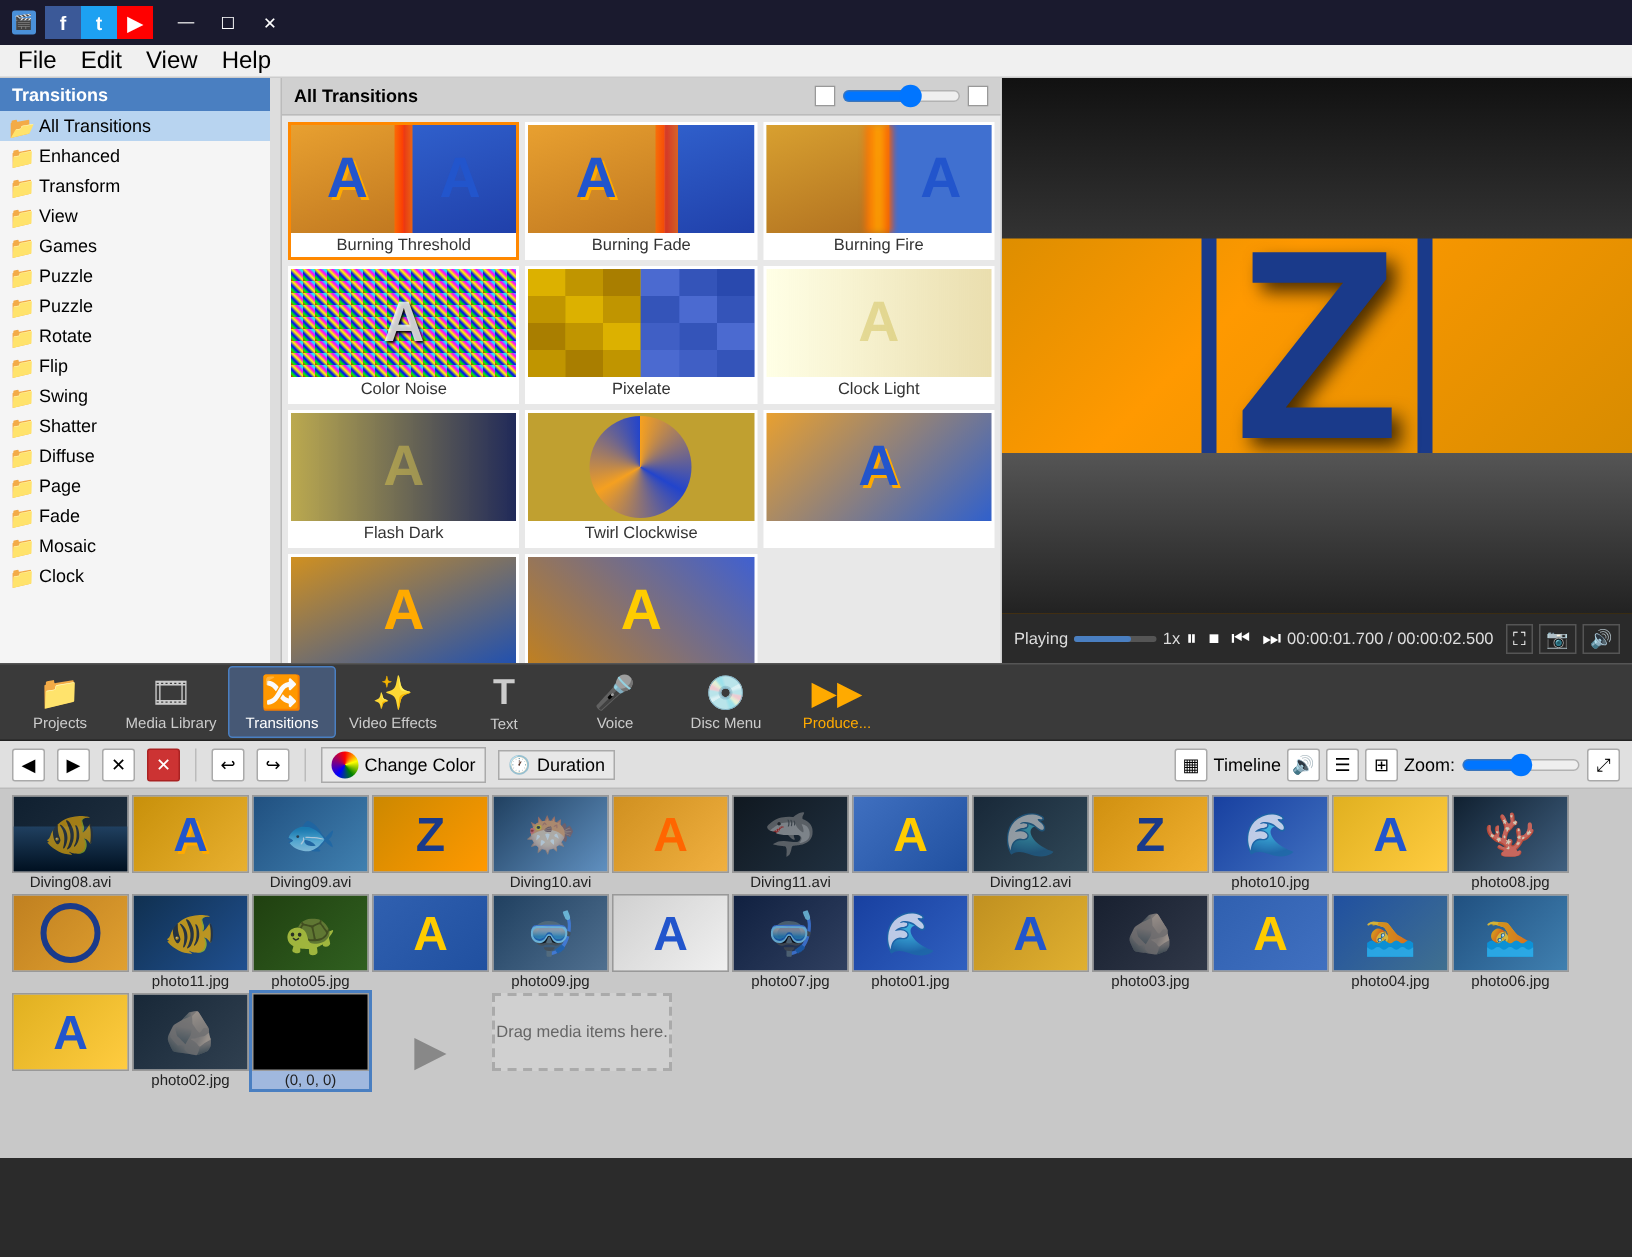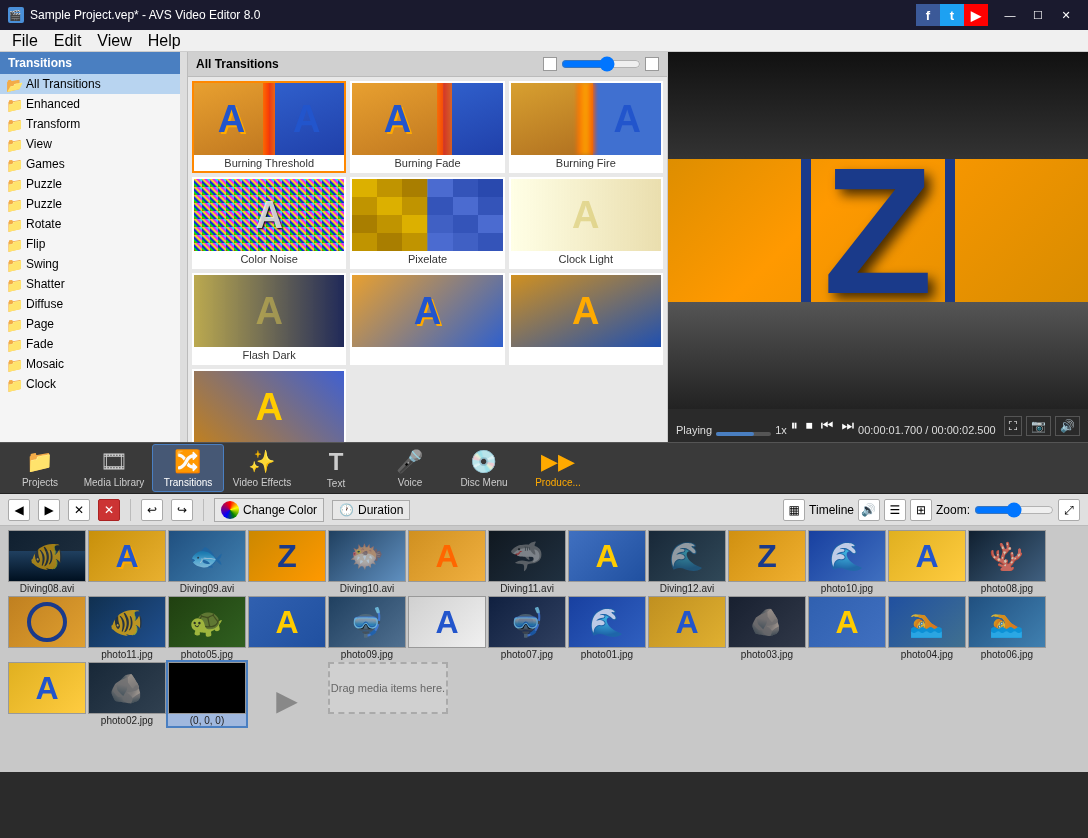--- a/index.html
+++ b/index.html
@@ -136,21 +136,21 @@
       display: flex;
       align-items: center;
       justify-content: center;
       position: relative;
       overflow: hidden;
     }
     .preview-controls {
       background: #2a2a2a;
       padding: 6px 8px;
       display: flex;
-      align-items: flex-end;
+      align-items: center;
       gap: 0;
       color: white;
       font-size: 11px;
     }
     .preview-btn { 
       color: white; 
       cursor: pointer; 
       font-size: 14px; 
       padding: 2px 4px;
     }
@@ -243,21 +243,20 @@
     .mi-label { font-size: 10px; color: #222; text-align: center; margin-top: 1px; }
 
     
     .speed-label { color: #ddd; font-size: 11px; }
   </style>
 </head>
 <body>
 
 <div class="title-bar">
   <span class="app-icon">🎬</span>
-  <span class="title">Sample Project.vep* - AVS Video Editor 8.0</span>
   <div class="social-icons">
     <div class="social-icon fb">f</div>
     <div class="social-icon tw">t</div>
     <div class="social-icon yt">▶</div>
   </div>
   <div class="win-controls">
     <div class="win-btn">—</div>
     <div class="win-btn">☐</div>
     <div class="win-btn close">✕</div>
   </div>
@@ -438,20 +437,26 @@
         <div class="thumb-label">Clock Light</div>
       </div>
 
       <div class="transition-thumb">
         <div class="thumb-img" style="background:linear-gradient(to right,rgba(180,160,60,0.9),rgba(20,30,80,0.95));">
           <div style="font-size:38px;font-weight:900;color:rgba(220,200,80,0.5);font-family:Arial Black,sans-serif;">A</div>
         </div>
         <div class="thumb-label">Flash Dark</div>
       </div>
 
+      <div class="transition-thumb">
+        <div class="thumb-img" style="background:#c0a030;position:relative;overflow:hidden;">
+          <div style="position:absolute;top:50%;left:50%;transform:translate(-50%,-50%);width:68px;height:68px;border-radius:50%;background:conic-gradient(#f5a020 0deg,#2244cc 120deg,#f5a020 240deg,#2244cc 360deg);"></div>
+        </div>
+        <div class="thumb-label">Twirl Clockwise</div>
+      </div>
 
       <div class="transition-thumb">
         <div class="thumb-img" style="background:linear-gradient(135deg,#e8a030,#3060cc);">
           <div style="font-size:38px;font-weight:900;color:#2255cc;font-family:Arial Black,sans-serif;text-shadow:2px 2px 0 #ffaa00;">A</div>
         </div>
 
       </div>
       <div class="transition-thumb">
         <div class="thumb-img" style="background:linear-gradient(to bottom right,#d09020,#2050b0);">
           <div style="font-size:38px;font-weight:900;color:#ffaa00;font-family:Arial Black,sans-serif;">A</div>

